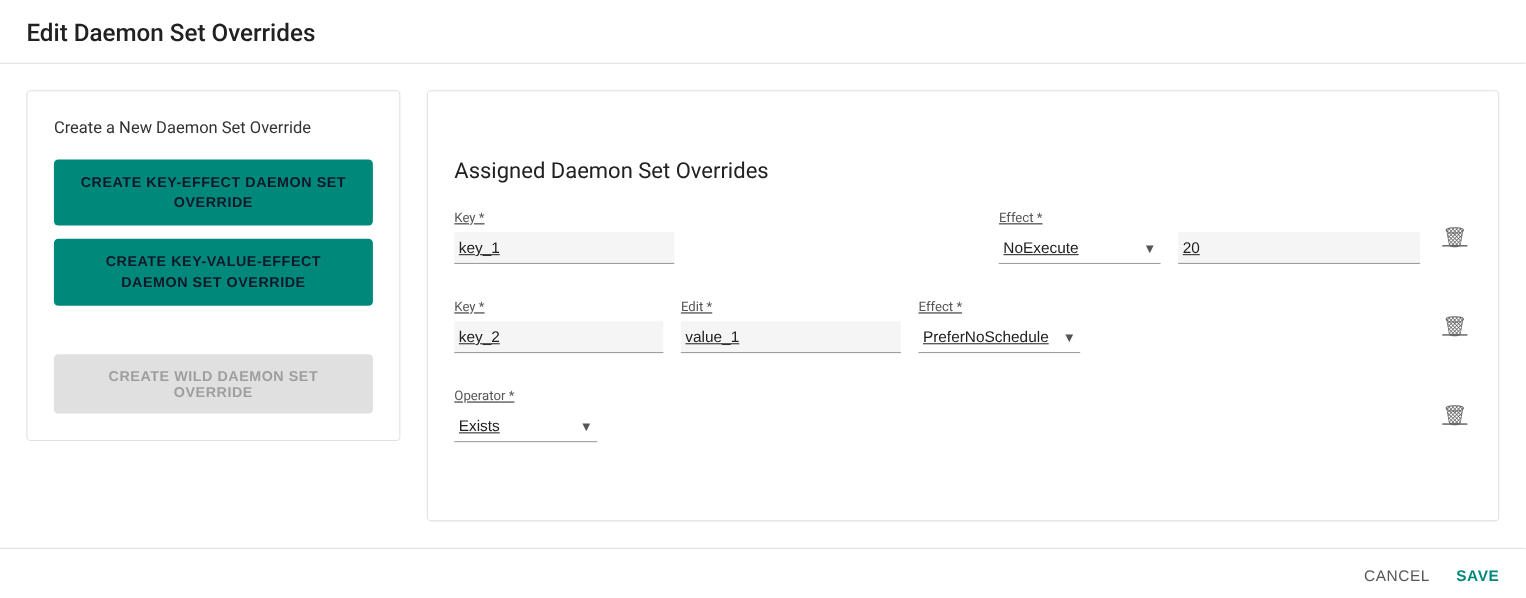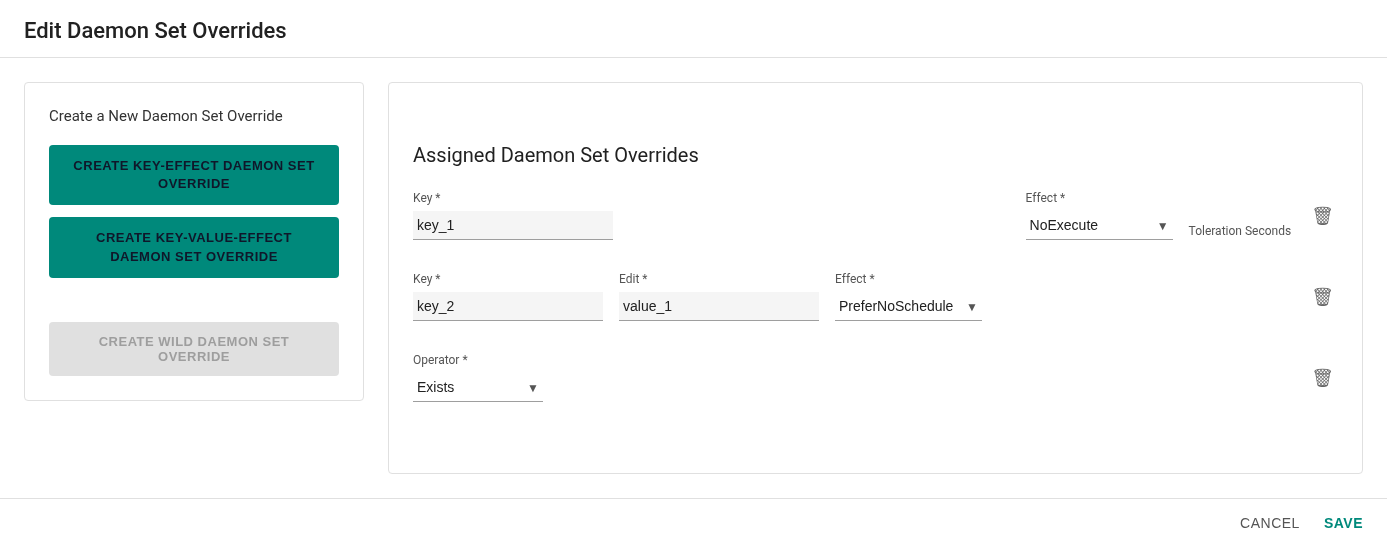--- a/index.html
+++ b/index.html
@@ -92,20 +92,21 @@
       margin-top: 36px;
     }
 
     
     .override-row {
       display: flex;
       align-items: flex-end;
       gap: 16px;
       margin-bottom: 24px;
       padding-bottom: 8px;
+      text-decoration: underline;
     }
 
     .field-group {
       display: flex;
       flex-direction: column;
       gap: 4px;
     }
 
     .field-label {
       font-size: 12px;
@@ -235,21 +236,21 @@
         <div class="field-select-wrapper">
           <select class="field-select">
             <option>NoExecute</option>
             <option>NoSchedule</option>
             <option>PreferNoSchedule</option>
           </select>
           <span class="select-arrow">▼</span>
         </div>
       </div>
       <div class="toleration-field">
-        <div class="field-label">Toleration Seconds</div>
+        <input class="field-input field-wide" type="text" value="20" style="">
       </div>
       <button class="delete-btn" title="Delete">🗑</button>
     </div>
 
     <div class="override-row">
       <div class="field-group">
         <div class="field-label">Key *</div>
         <input class="field-input" type="text" value="key_2" style="width: 190px;">
       </div>
       <div class="field-group">

